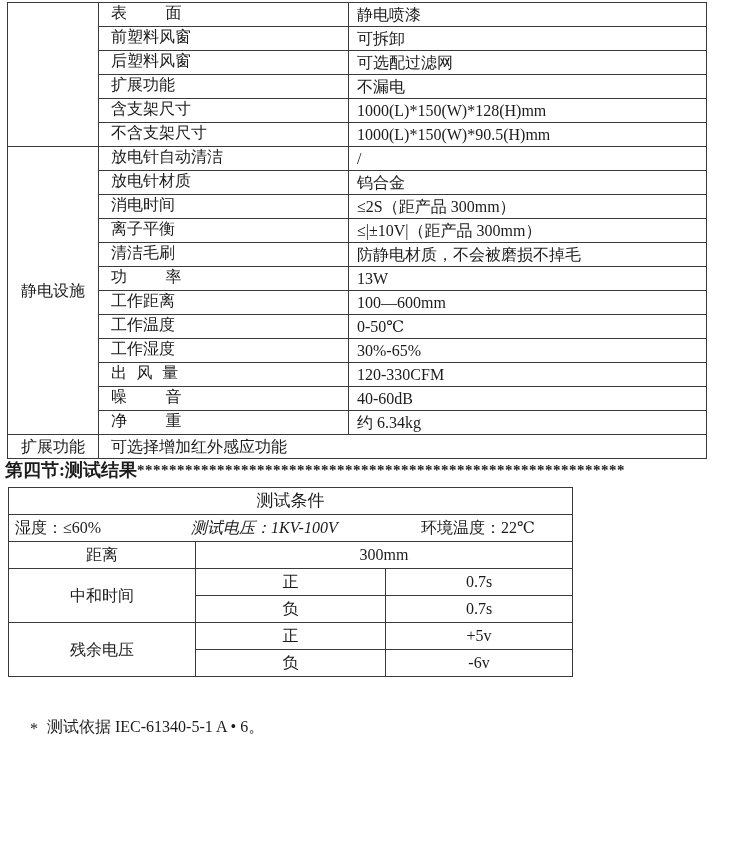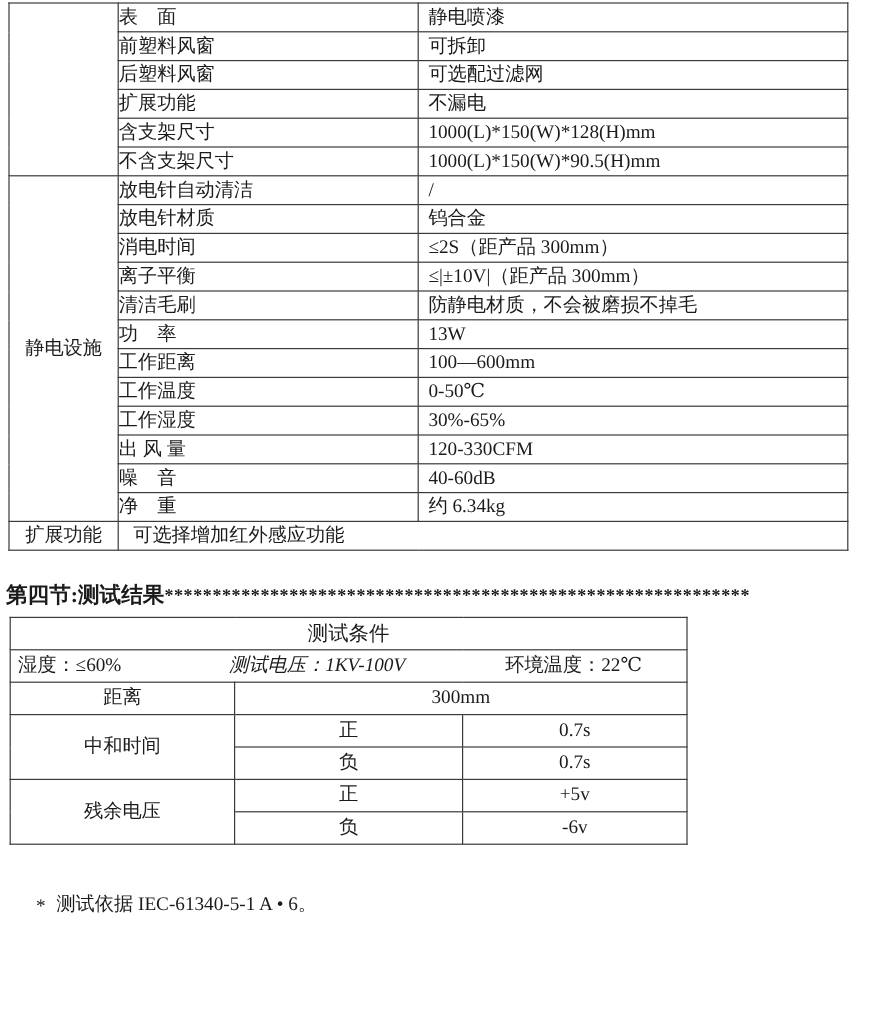--- a/index.html
+++ b/index.html
@@ -20,40 +20,40 @@
     margin: 2px 0 0 7px;
     font-size: 16px;
   }
   table.spec td {
     border: 1px solid #3a3a3a;
     height: 24px;
     line-height: 23px;
     overflow: hidden;
   }
   table.spec td.group { text-align: center; }
-  table.spec td.label { padding-left: 0; white-space: pre; }
+  table.spec td.label { padding-left: 12px; white-space: pre; font-family: Liberation Mono, monospace; }
   table.spec td.value { padding-left: 8px;  white-space: pre; }
 
   
   .sec-heading {
     margin-left: 5px;
     font-size: 18px;
     font-weight: bold;
     line-height: 22px;
     white-space: nowrap;
     overflow: hidden;
   }
   .sec-heading .stars {
     font-size: 15px;
     font-weight: bold;
     letter-spacing: 0.5px;
     position: relative;
     top: -1px;
   }
-  .sec-4 { margin-top: 26px; }
+  .sec-4 { }
 
   
   table.test {
     border-collapse: collapse;
     table-layout: fixed;
     width: 564px;
     margin: 5px 12px 0 8px;
     font-size: 16px;
   }
   table.test td {

